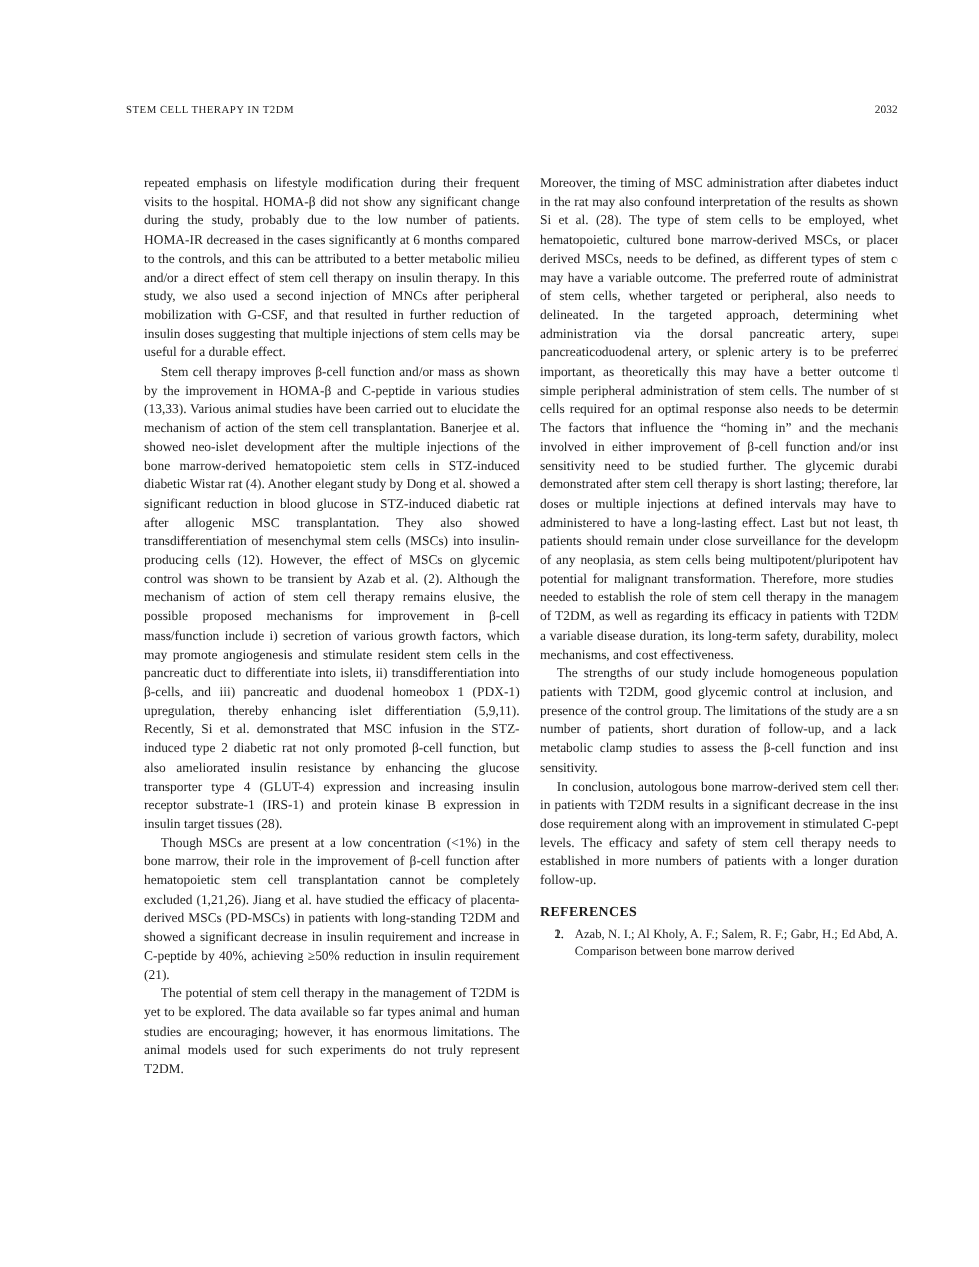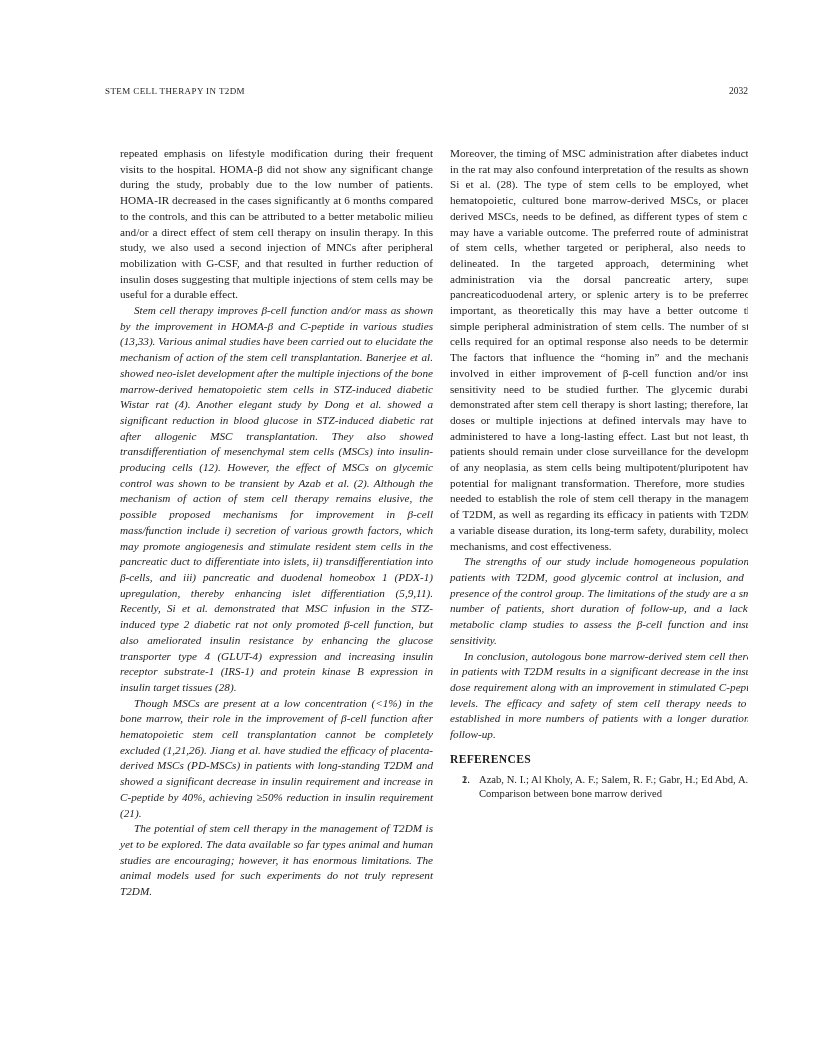--- a/index.html
+++ b/index.html
@@ -48,21 +48,20 @@
   }
   .body-para {
     margin: 0;
     font-size: 11.2px;
     line-height: 15.7px;
     text-align: justify;
     hyphens: none;
   }
   .indent {
     text-indent: 14px;
-    font-style: italic;
   }
   .ack-para {
     margin: 6px 0 0 0;
     font-size: 11.2px;
     line-height: 15.2px;
     font-style: italic;
     text-align: justify;
   }
   .refs-heading {
     margin: 10px 0 7px 0;

